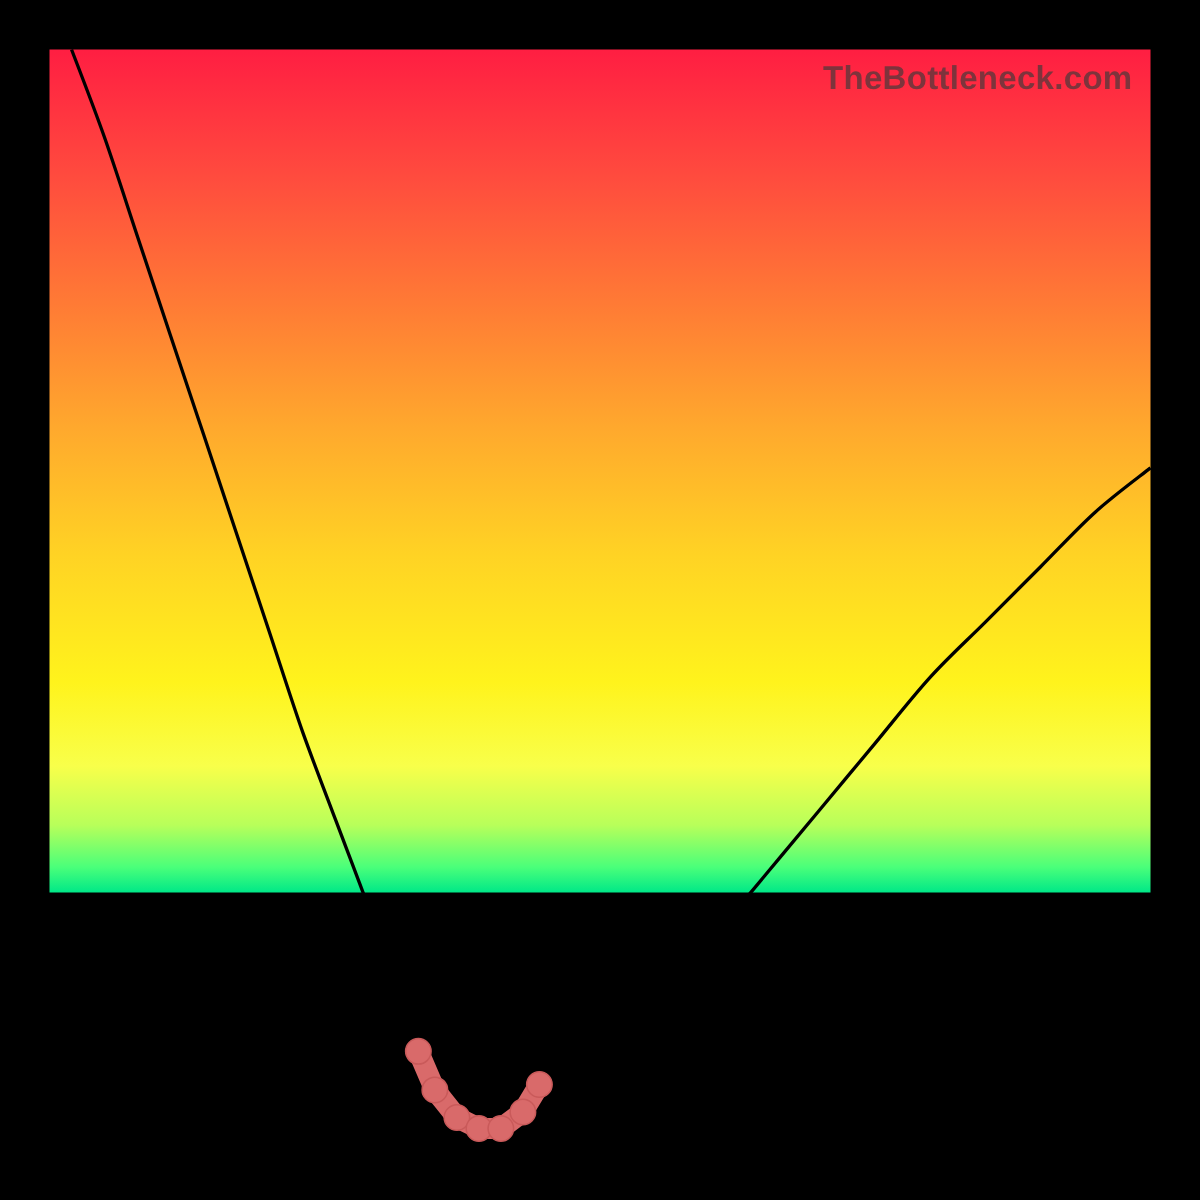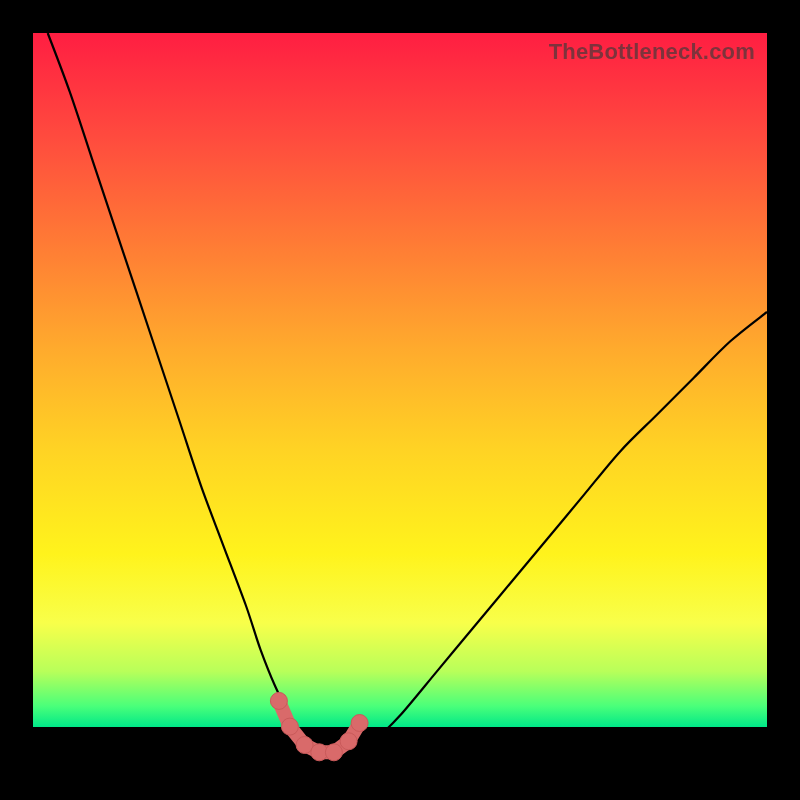--- a/index.html
+++ b/index.html
@@ -17,21 +17,21 @@
     top: 0;
     width: 800px;
     height: 800px;
     background: #000;
   }
   .plot {
     position: absolute;
     left: 33px;
     top: 33px;
     width: 734px;
-    height: 694px;
+    height: 562px;
     
     background: linear-gradient(
       to bottom,
       #ff1e42 0%,
       #ff4b3e 15%,
       #ff7a35 30%,
       #ffa92d 45%,
       #ffd324 60%,
       #fff31c 75%,
       #f8ff4a 85%,

